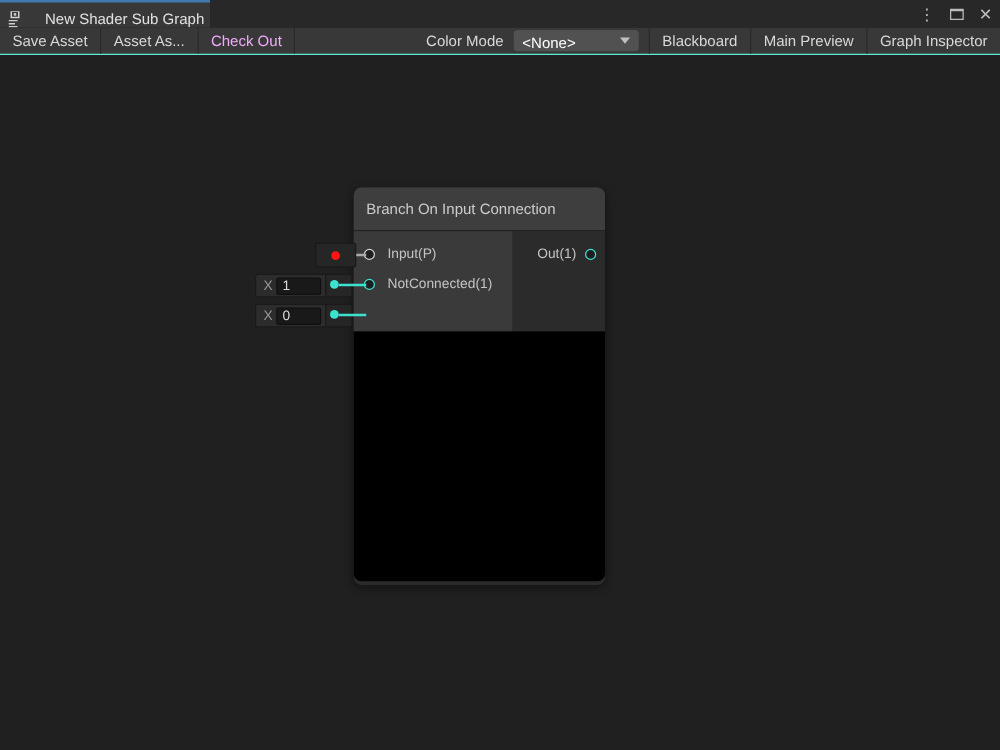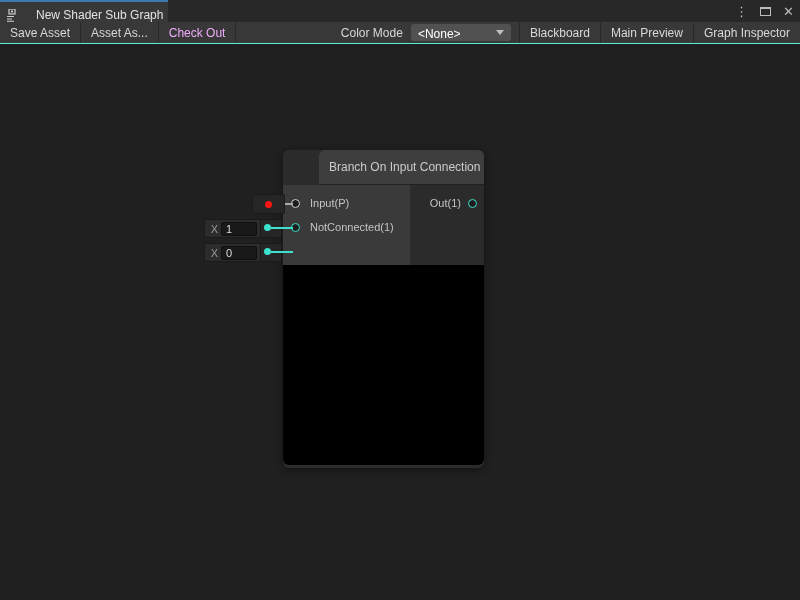--- a/index.html
+++ b/index.html
@@ -75,21 +75,21 @@
     width: 201px; height: 318px;
     background: #2b2b2b; border-radius: 6px;
     box-shadow: 0 2px 8px rgba(0,0,0,0.45);
   }
   .node-header {
     height: 35px; background: #3e3e3e;
     border-radius: 6px 6px 0 0;
     border-bottom: 1px solid #222222;
     display: flex; align-items: center;
     padding-left: 10px;
-    font-size: 12px; color: #cbcbcb; white-space: nowrap; margin-left: 36px;
+    font-size: 12px; color: #cbcbcb; white-space: nowrap;
   }
   .node-ports { display: flex; height: 80px; }
   .ports-in { width: 127px; background: #3a3a3a; padding-top: 6px; }
   .ports-out { flex: 1; background: #2b2b2b; padding-top: 6px; }
   .port-row {
     height: 24px; display: flex; align-items: center;
     font-size: 11px; color: #c4c4c4; white-space: nowrap;
   }
   .ports-in .port-row { padding-left: 8px; }
   .ports-out .port-row { justify-content: flex-end; padding-right: 7px; }

